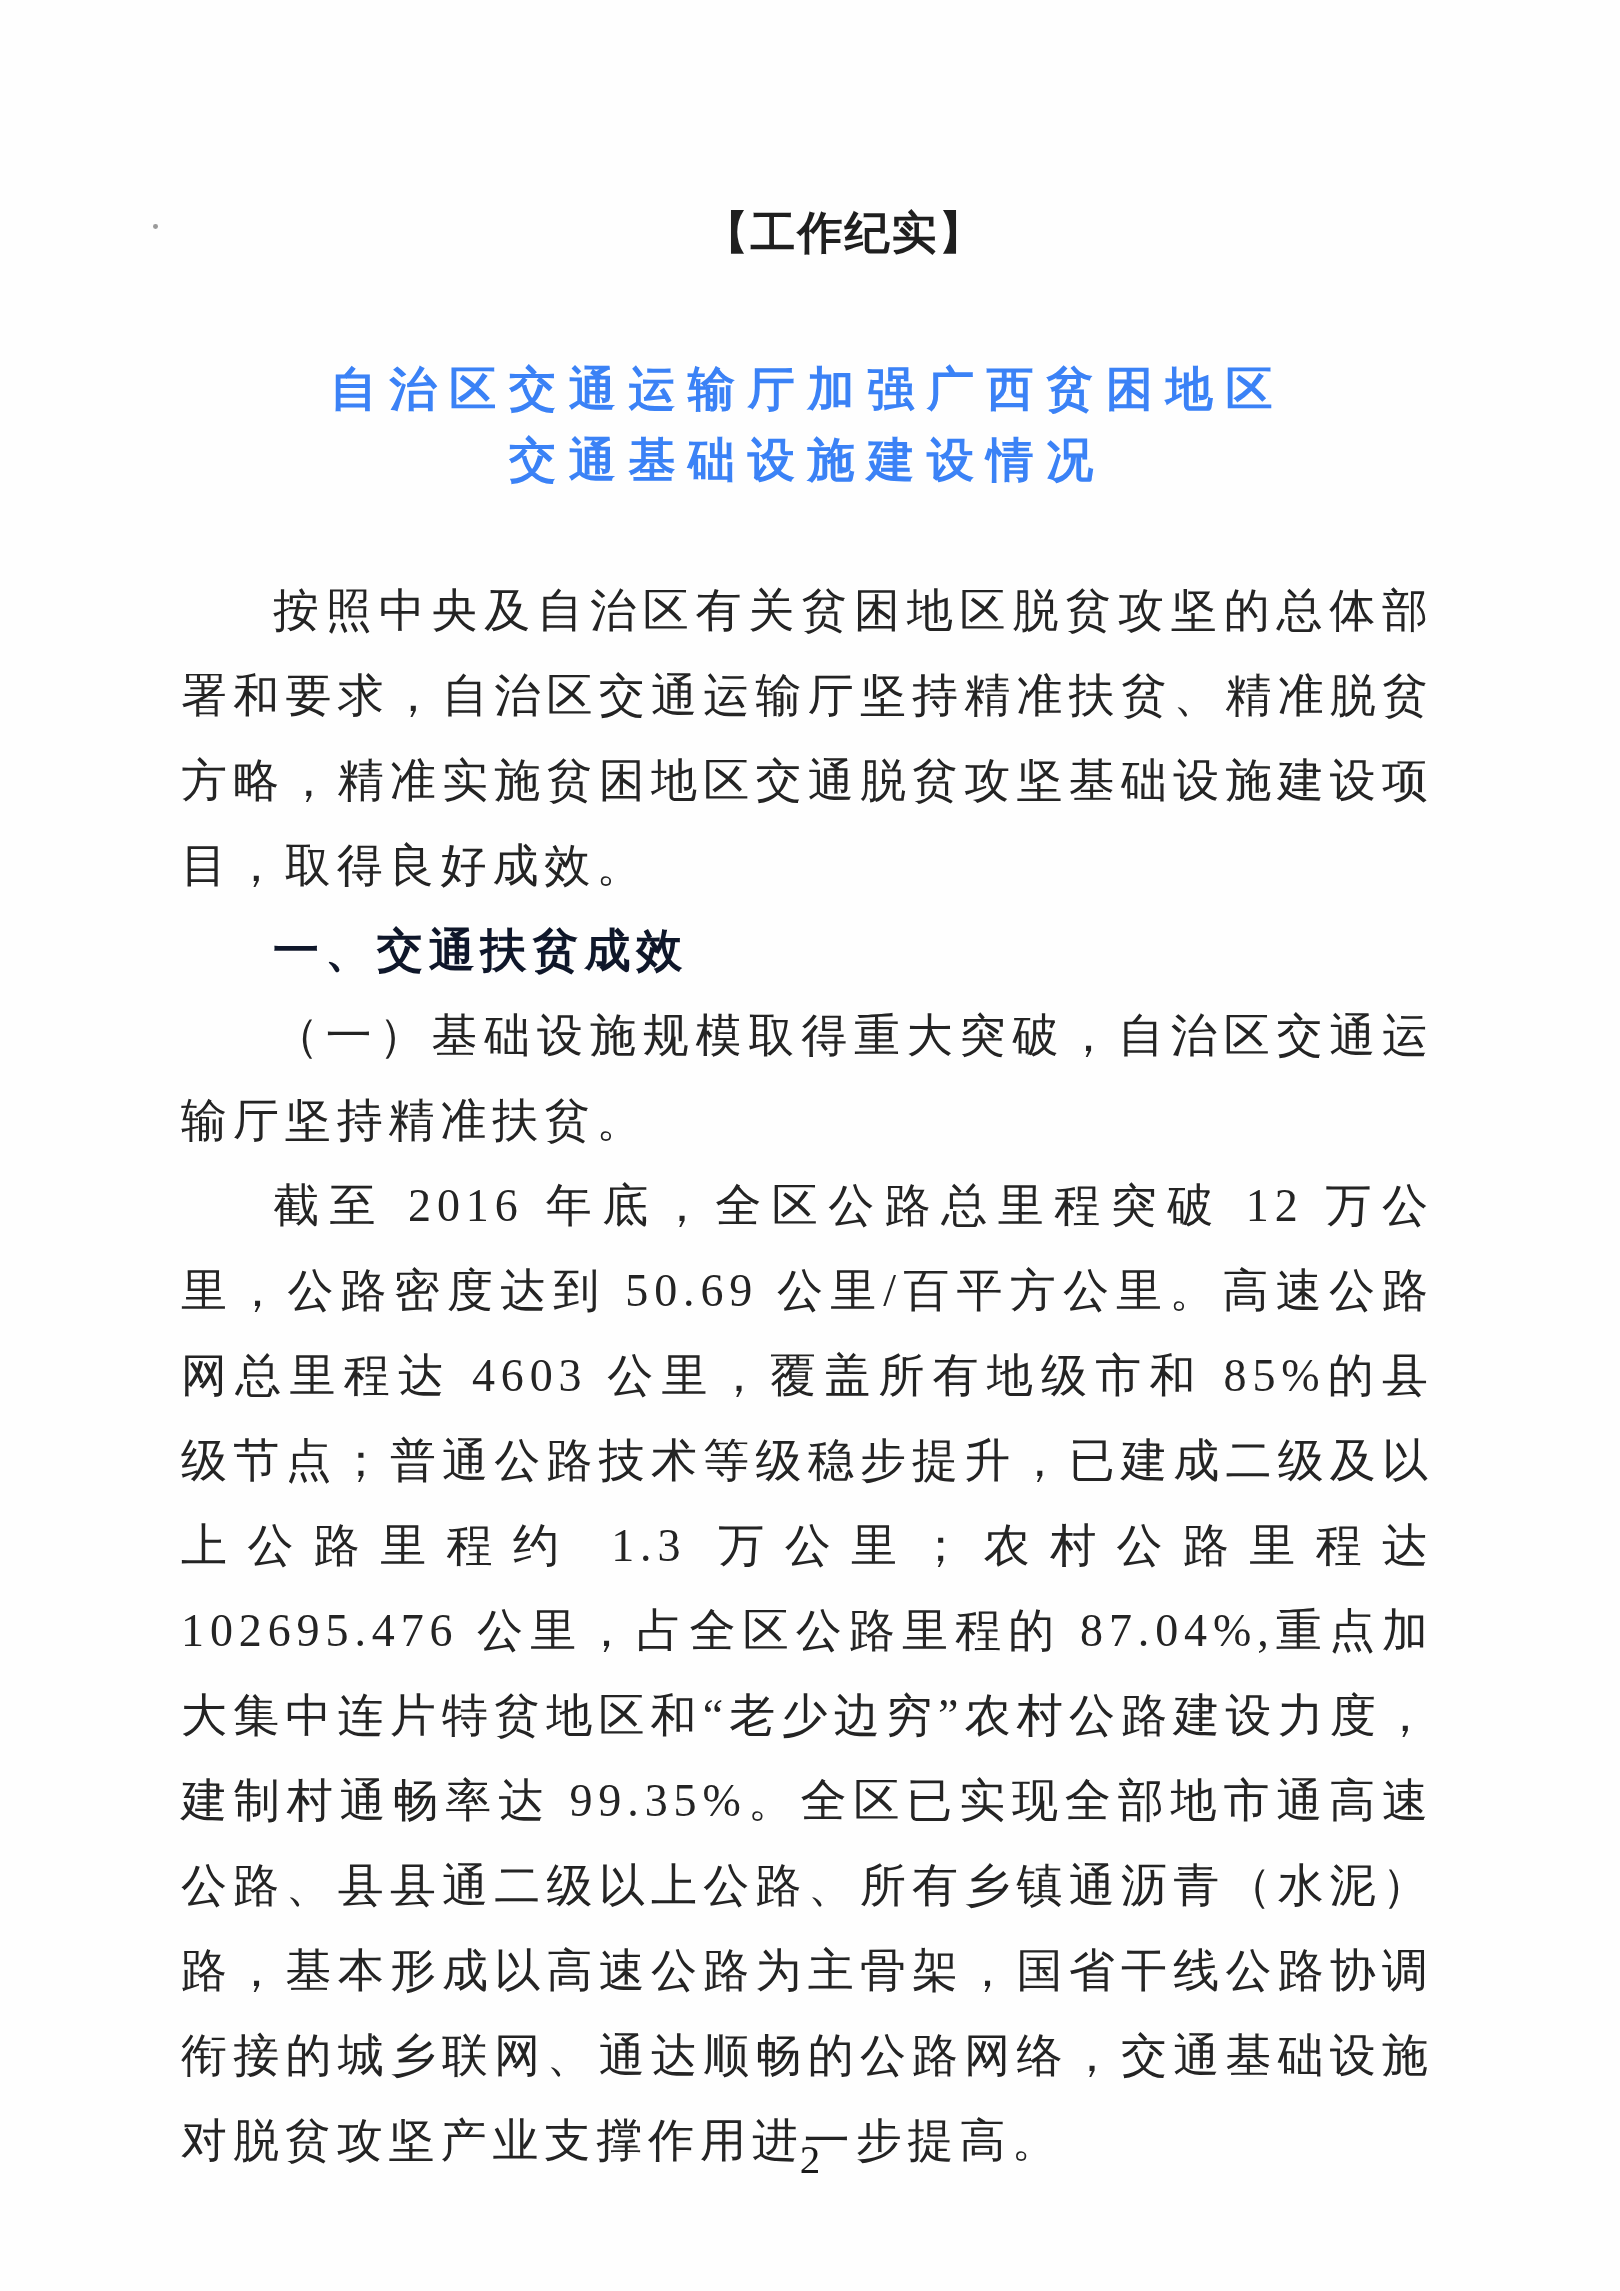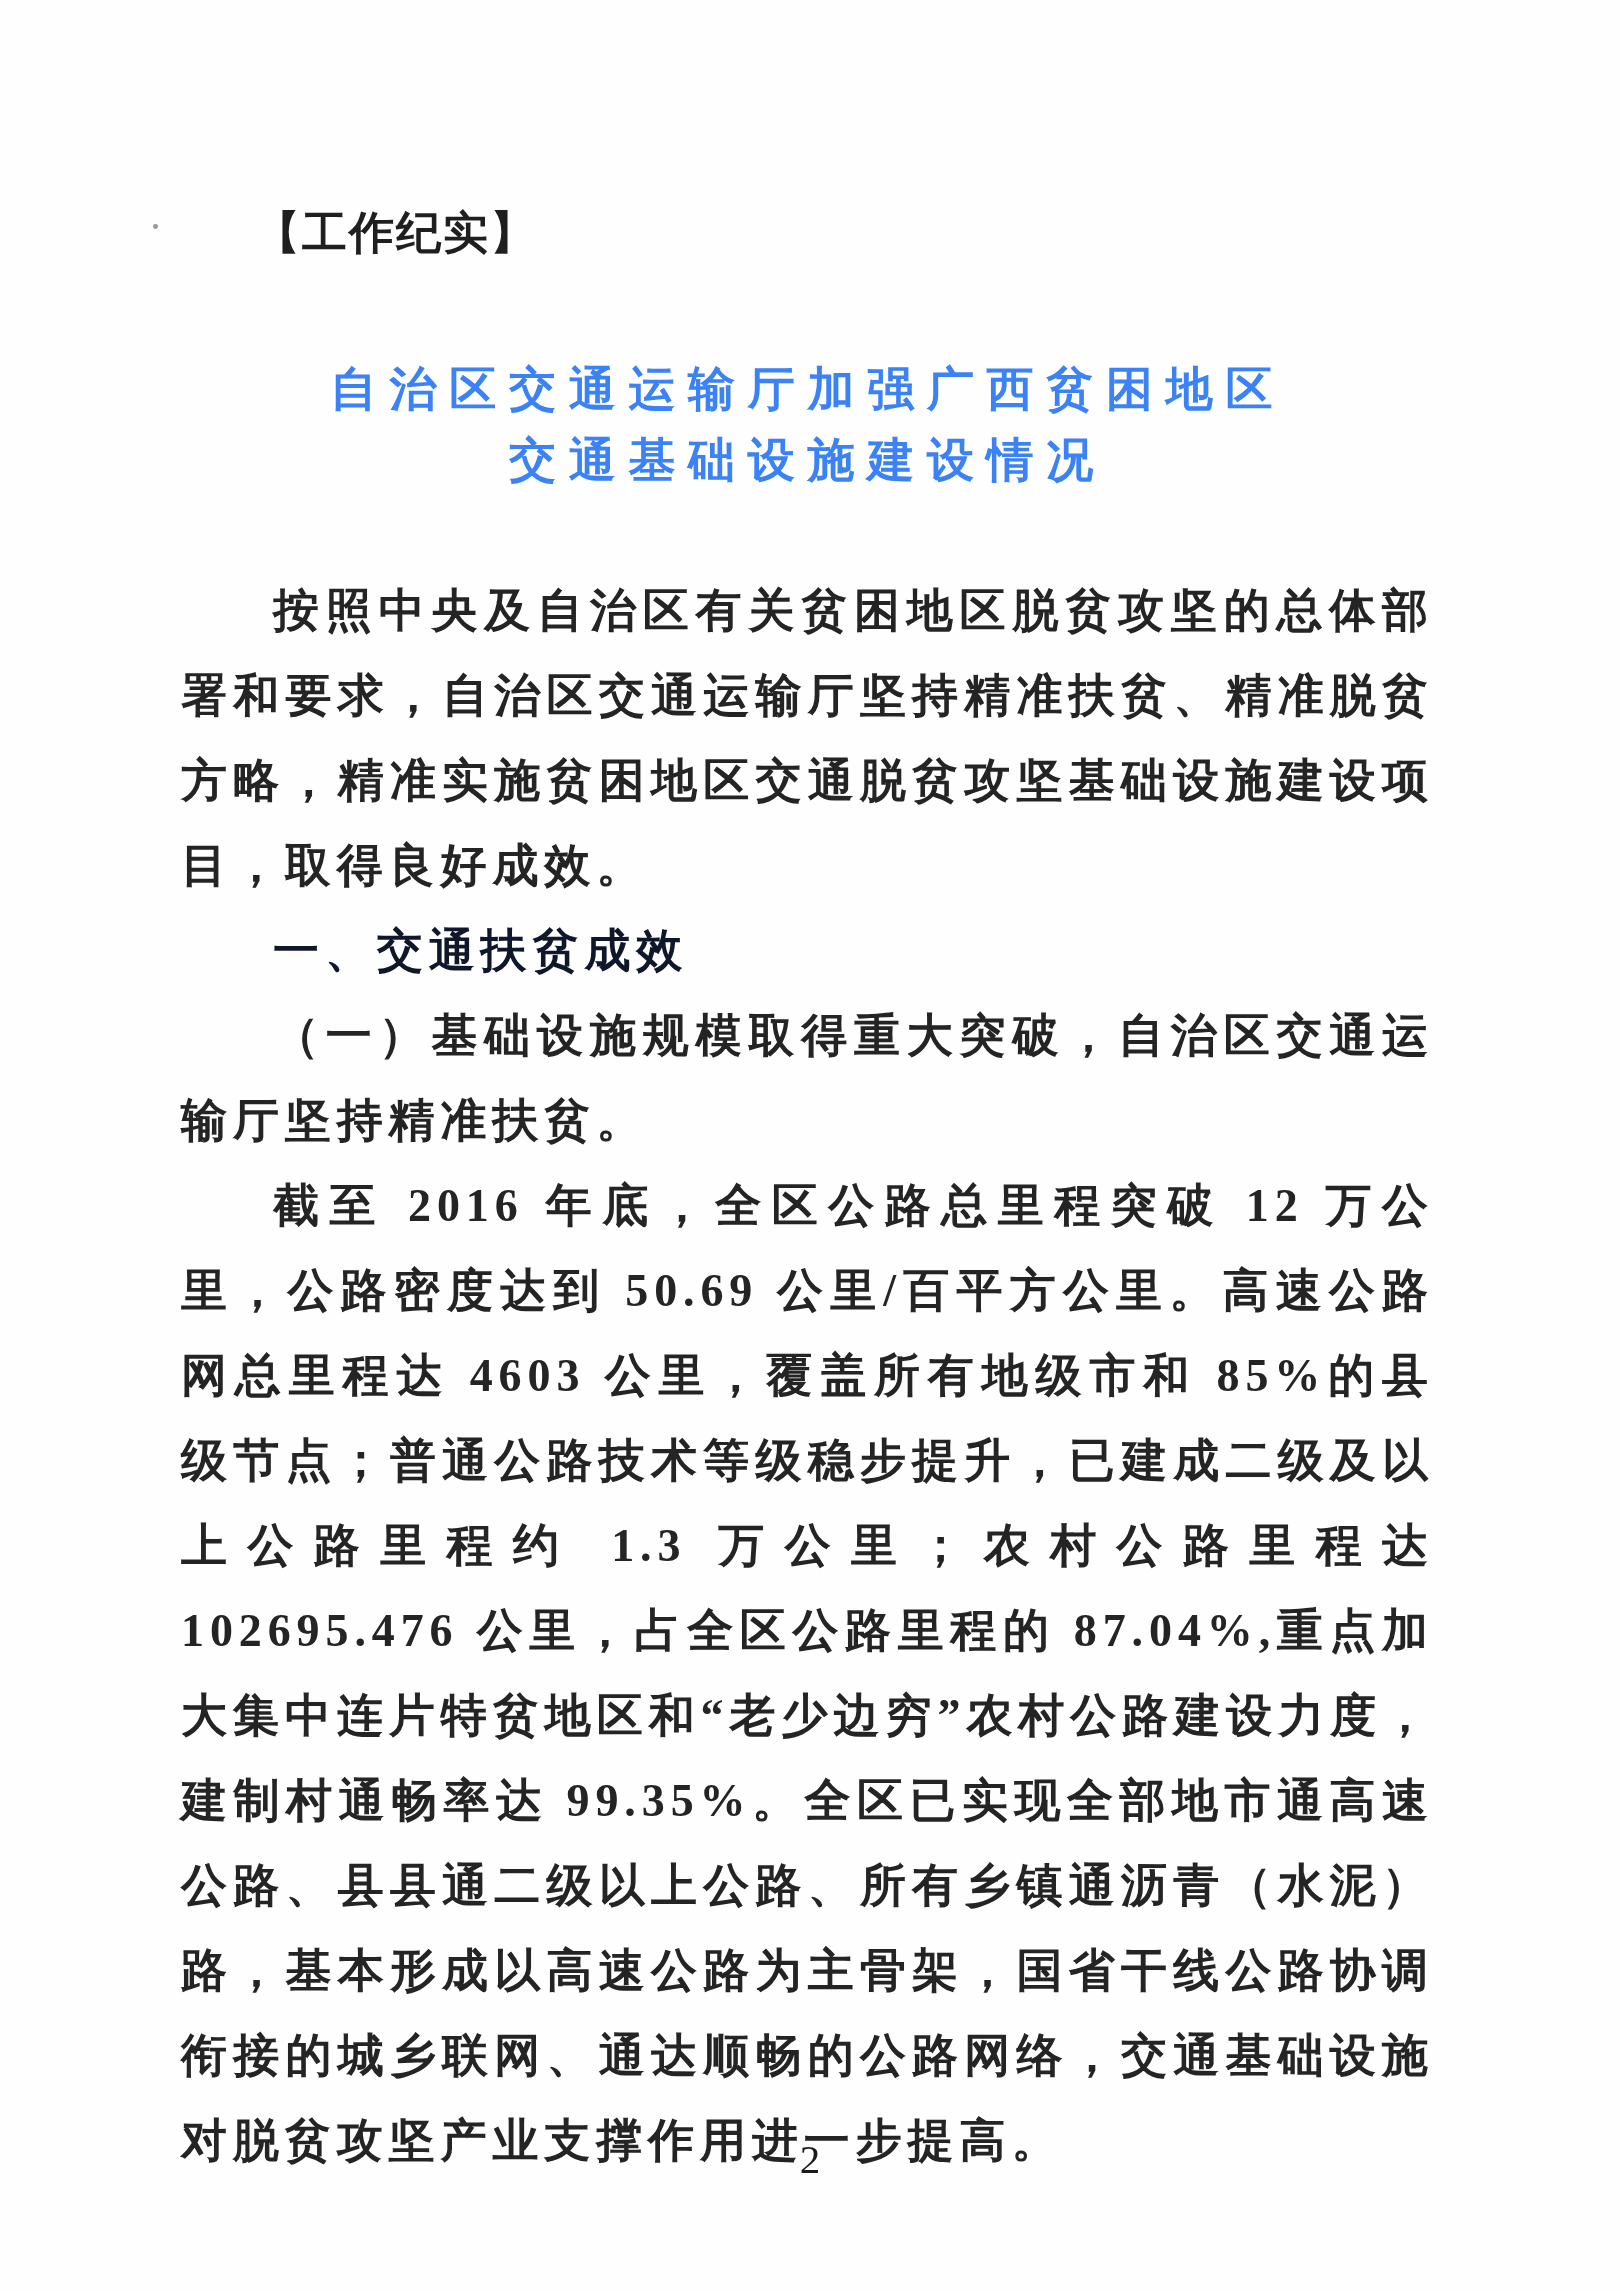--- a/index.html
+++ b/index.html
@@ -23,20 +23,21 @@
     top: 0;
   }
   .category-tag {
     margin: 203px 0 0 74px;
     font-family: "Liberation Sans", "DejaVu Sans", sans-serif;
     font-weight: bold;
     font-size: 45px;
     line-height: 59px;
     letter-spacing: 2px;
     color: #1f1f1f;
+    text-align: center;
   }
   .doc-title {
     margin-top: 91px;
     text-align: center;
     font-family: "Liberation Sans", "DejaVu Sans", sans-serif;
     font-weight: bold;
     font-size: 47px;
     line-height: 71px;
     letter-spacing: 12.7px;
     color: #3b82f6;
@@ -46,21 +47,20 @@
     font-size: 46px;
     line-height: 85px;
     letter-spacing: 5.9px;
     text-align: justify;
     text-justify: inter-ideograph;
     color: #242424;
   }
   .body-text p {
     margin: 0;
     text-indent: 2em;
-    font-weight: bold;
   }
   .body-text p.section-heading {
     font-family: Liberation Sans, sans-serif;
     font-weight: bold;
     color: #0f172a;
   }
   .page-number {
     position: absolute;
     left: 0;
     right: 0;

